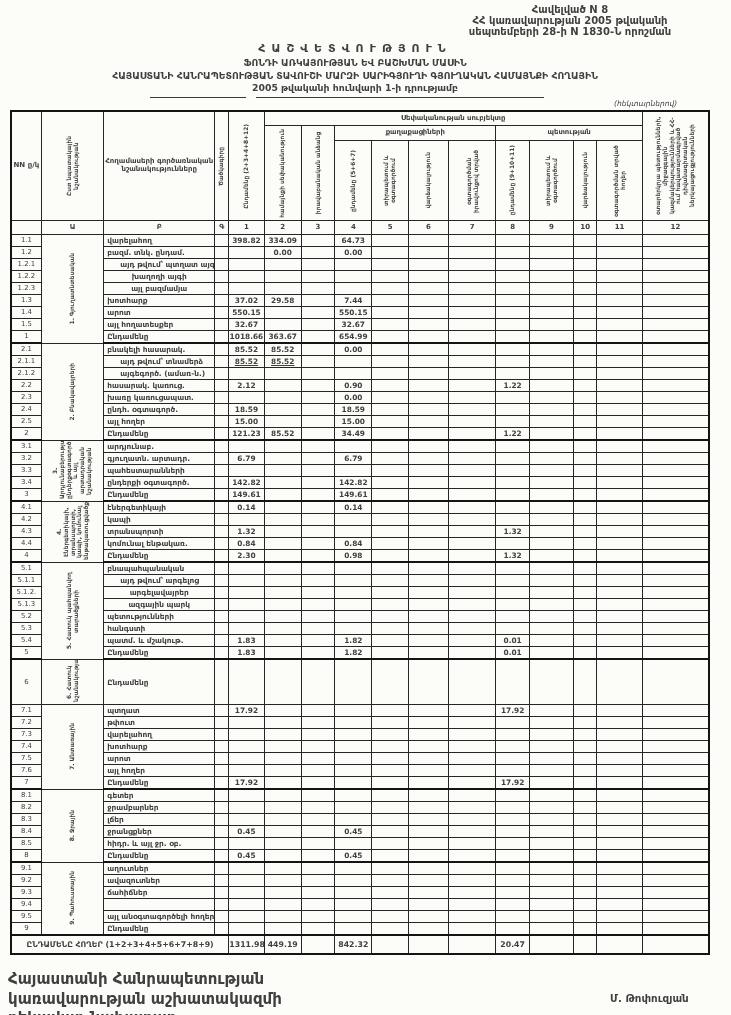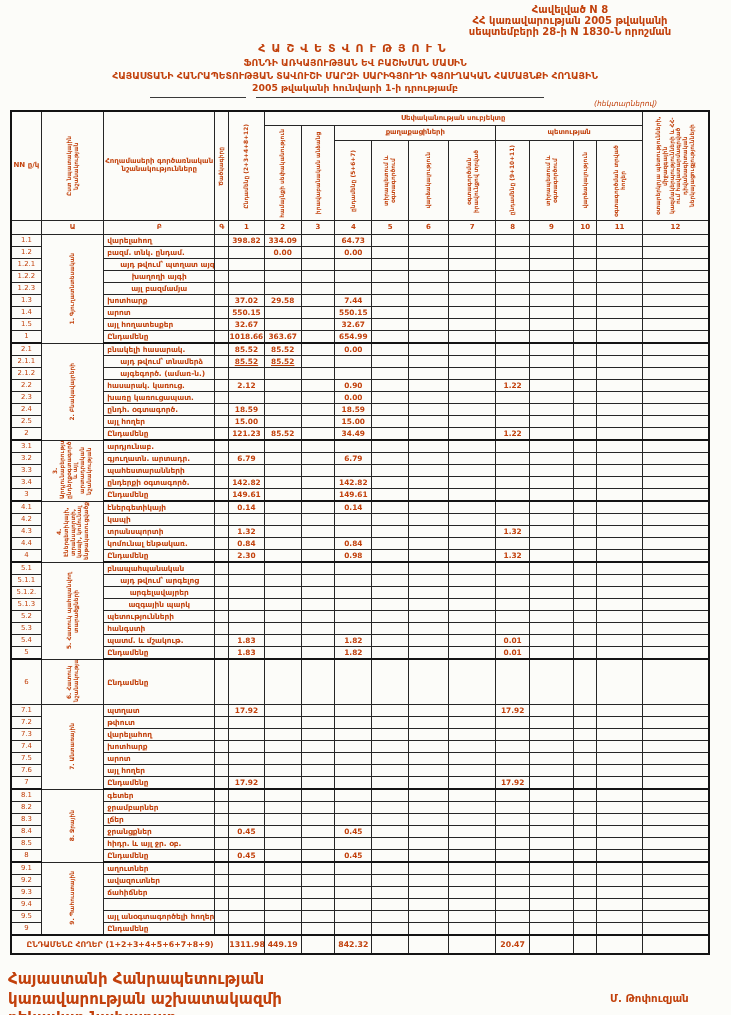--- a/index.html
+++ b/index.html
@@ -1,27 +1,27 @@
 <!DOCTYPE html>
 <html><head>
 <meta charset="utf-8">
 <style>
   html,body{margin:0;padding:0;background:#d9d9d4;}
-  .page{position:relative;width:731px;height:1015px;background:#fcfcf9;color:#c2410c;
+  .page{position:relative;width:731px;height:1015px;background:#fcfcf9;color:#404040;
         font-family:"DejaVu Sans",sans-serif;overflow:hidden;margin:0 auto;}
   
   .hdr-right{position:absolute;top:4px;left:438px;width:264px;text-align:center;
              font-size:10px;font-weight:bold;line-height:1.12;}
   
   .title-block{position:absolute;top:42px;left:14px;width:682px;text-align:center;font-weight:bold;}
   .title-main{font-size:11px;letter-spacing:6px;}
   .title-sub{font-size:9.3px;margin-top:2px;}
   .title-date{font-size:9.3px;margin-top:1px;}
   .rule{position:absolute;height:1px;background:#3a3a3a;}
-  .units{position:absolute;top:99px;left:594px;font-size:7.5px;font-style:italic;}
+  .units{position:absolute;top:99px;left:614px;font-size:7.5px;font-style:italic;}
   
   table.land{position:absolute;top:110px;left:10px;width:700px;border-collapse:collapse;
              table-layout:fixed;border:2px solid #141414;}
   .land th,.land td{border:1px solid #262626;padding:0;overflow:hidden;vertical-align:middle;}
   .land thead th{font-weight:bold;font-size:6.9px;line-height:1.1;text-align:center;}
   .land .h1 th{height:13px;}
   .land .h2 th{height:14px;}
   .land .h3 th{height:79px;}
   .land .hnum th{height:13px;font-size:7px;}
   .vert{writing-mode:vertical-rl;transform:rotate(180deg);margin:0 auto;

